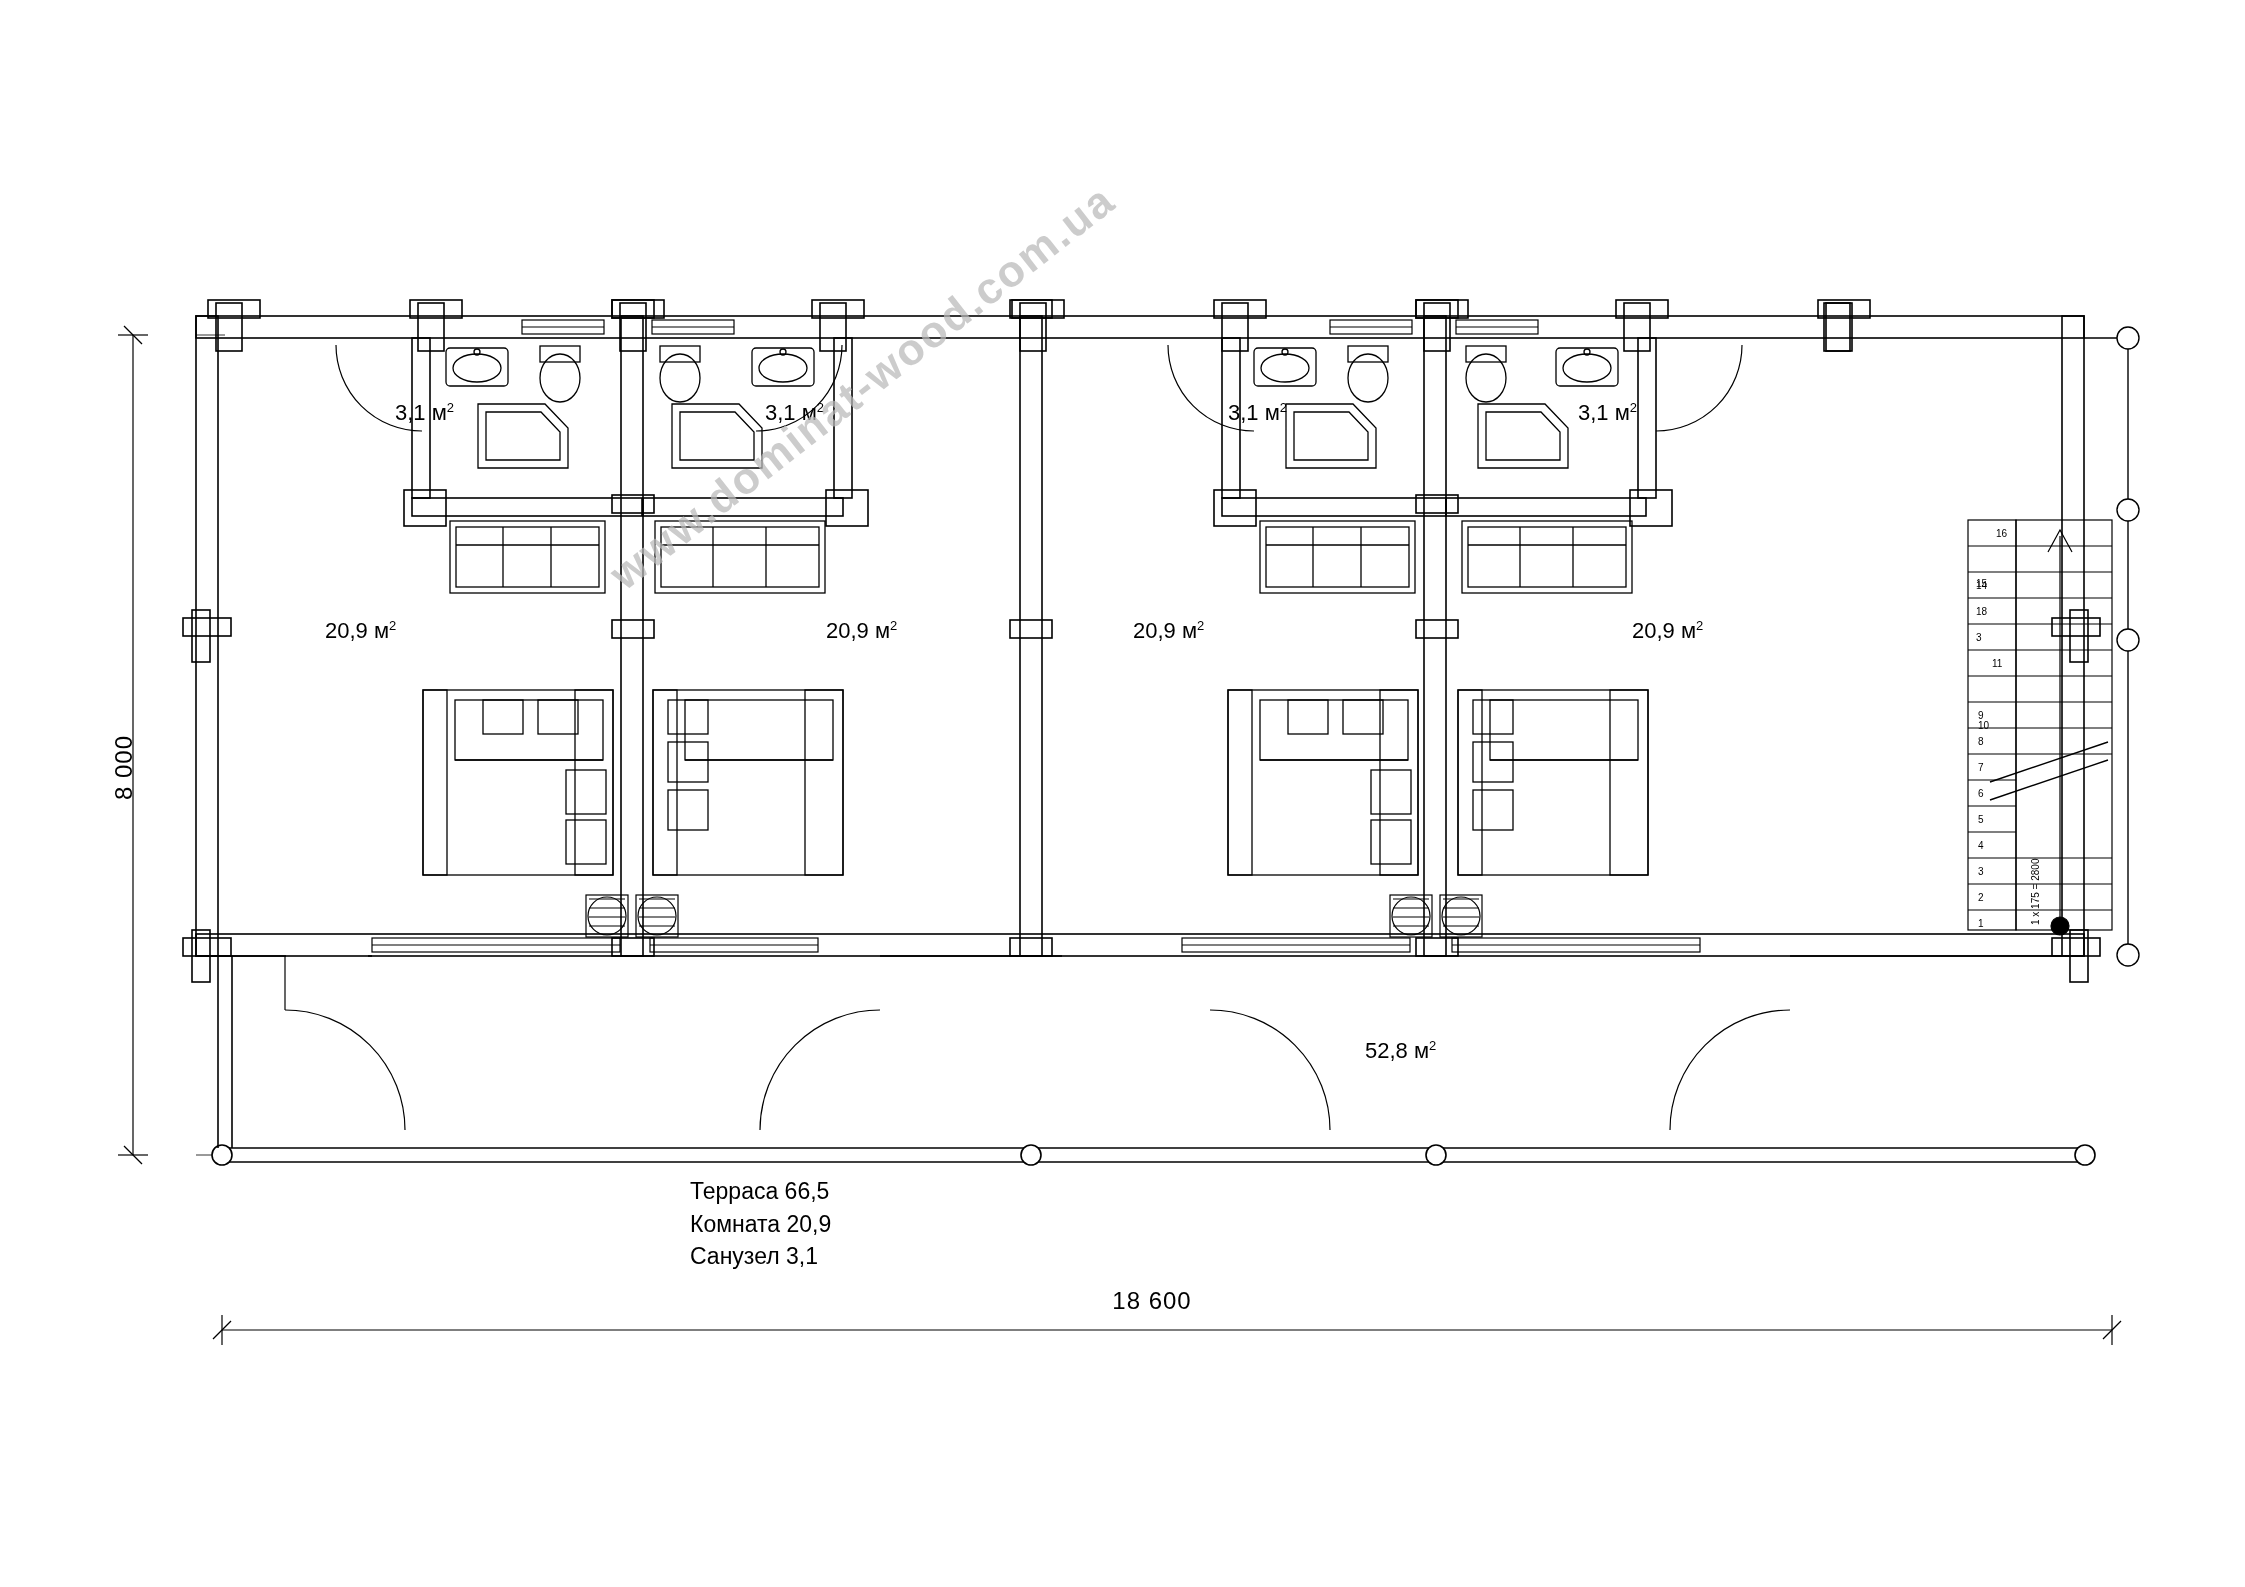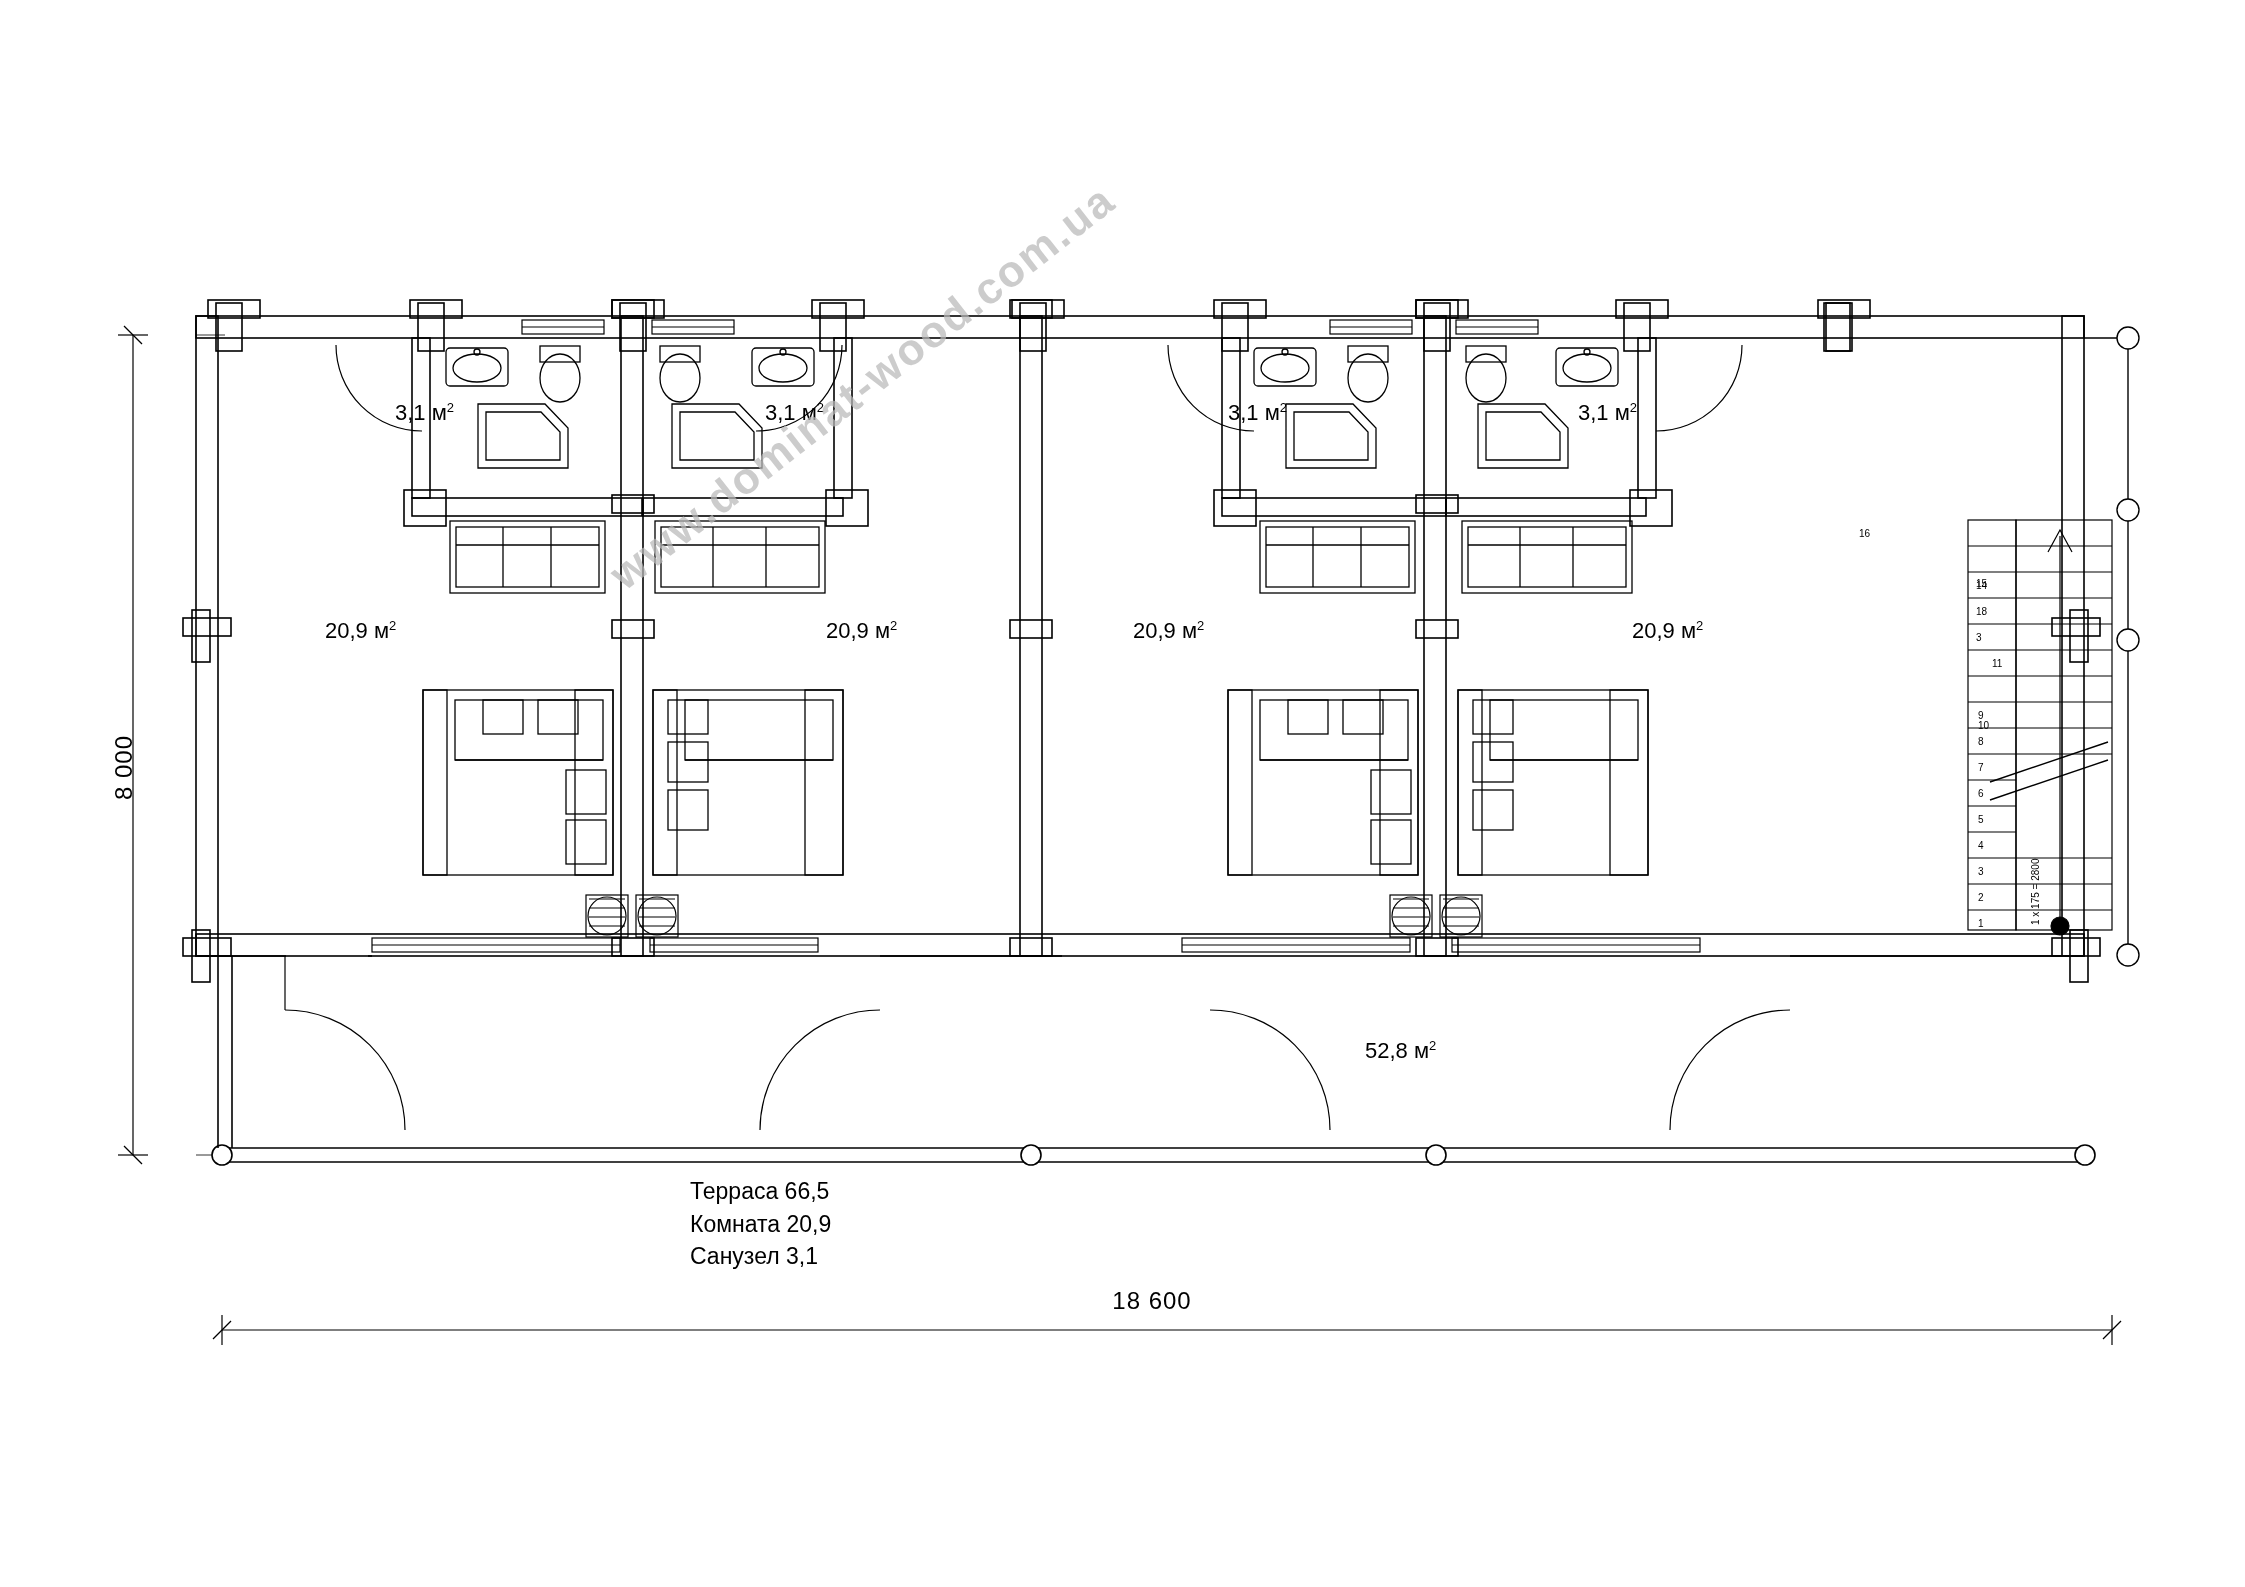--- a/index.html
+++ b/index.html
@@ -475,21 +475,21 @@
   <div class="dim-text-h" style="left:1152px; top:1287px; transform:translateX(-50%);">18 600</div>
   <div class="dim-text-v" style="left:110px; top:800px;">8 000</div>
 
   <div class="legend">
     <div>Терраса 66,5</div>
     <div>Комната 20,9</div>
     <div>Санузел 3,1</div>
   </div>
 
   <div>
-    <div class="stair-num" style="left:1859px; top:529px;">16</div>
+    <div class="stair-num" style="left:1996px; top:529px;">16</div>
     <div class="stair-num" style="left:1976px; top:579px;">15</div>
     <div class="stair-num" style="left:1976px; top:581px;">14</div>
     <div class="stair-num" style="left:1976px; top:607px;">18</div>
     <div class="stair-num" style="left:1976px; top:633px;">3</div>
     <div class="stair-num" style="left:1976px; top:659px;margin-left:16px;">11</div>
     <div class="stair-num" style="left:1978px; top:685px;margin-top:36px;">10</div>
     <div class="stair-num" style="left:1978px; top:711px;">9</div>
     <div class="stair-num" style="left:1978px; top:737px;">8</div>
     <div class="stair-num" style="left:1978px; top:763px;">7</div>
     <div class="stair-num" style="left:1978px; top:789px;">6</div>

